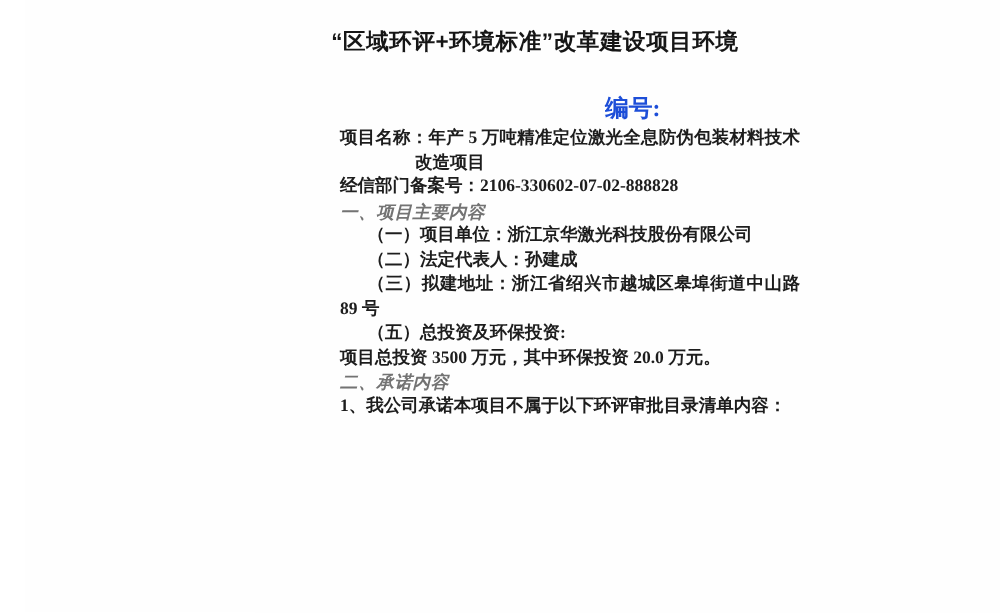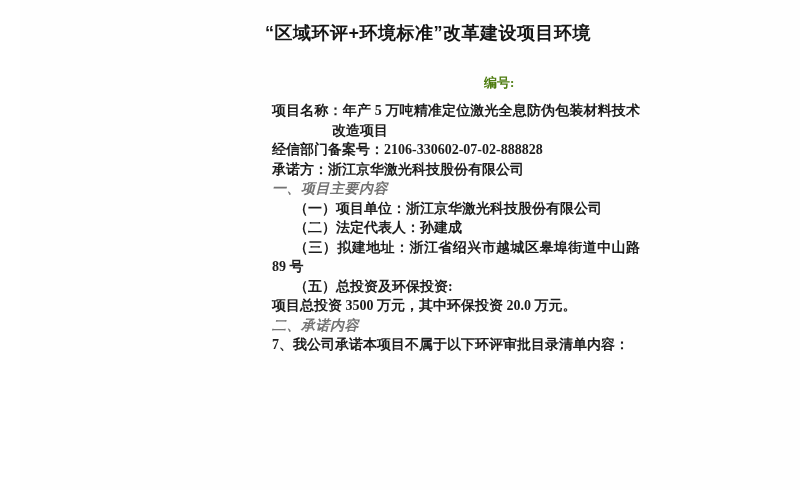--- a/index.html
+++ b/index.html
@@ -31,23 +31,23 @@
     font-weight: bold;
     font-size: 18px;
     line-height: 24px;
     color: #161616;
     letter-spacing: 0.5px;
   }
   .serial {
     position: absolute;
     left: 464px;
     top: 74px;
-    font-size: 13px;
+    font-size: 19px;
     font-weight: bold;
-    color: #4d7c0f;
+    color: #1d4ed8;
   }
   .doc-body {
     position: absolute;
     left: 252px;
     top: 101px;
     width: 368px;
     font-size: 14px;
     line-height: 19.5px;
     text-align: justify;
     color: #1d1d1d;
@@ -79,24 +79,23 @@
 
   <div class="title-block">
     <div>“区域环评+环境标准”改革建设项目环境</div>
   </div>
 
   <div class="serial">编号:</div>
 
   <div class="doc-body">
     <p class="para hang">项目名称：年产 5 万吨精准定位激光全息防伪包装材料技术改造项目</p>
     <p class="para">经信部门备案号：2106-330602-07-02-888828</p>
-    <p class="para">承诺方：浙江京华激光科技股份有限公司</p>
     <p class="para heading">一、项目主要内容</p>
     <p class="para ind">（一）项目单位：浙江京华激光科技股份有限公司</p>
     <p class="para ind">（二）法定代表人：孙建成</p>
     <p class="para ind">（三）拟建地址：浙江省绍兴市越城区皋埠街道中山路 89 号</p>
     <p class="para ind">（五）总投资及环保投资:</p>
     <p class="para">项目总投资 3500 万元，其中环保投资 20.0 万元。</p>
     <p class="para heading">二、承诺内容</p>
-    <p class="para">7、我公司承诺本项目不属于以下环评审批目录清单内容：</p>
+    <p class="para">1、我公司承诺本项目不属于以下环评审批目录清单内容：</p>
   </div>
 
 </div>
 
 </body></html>

